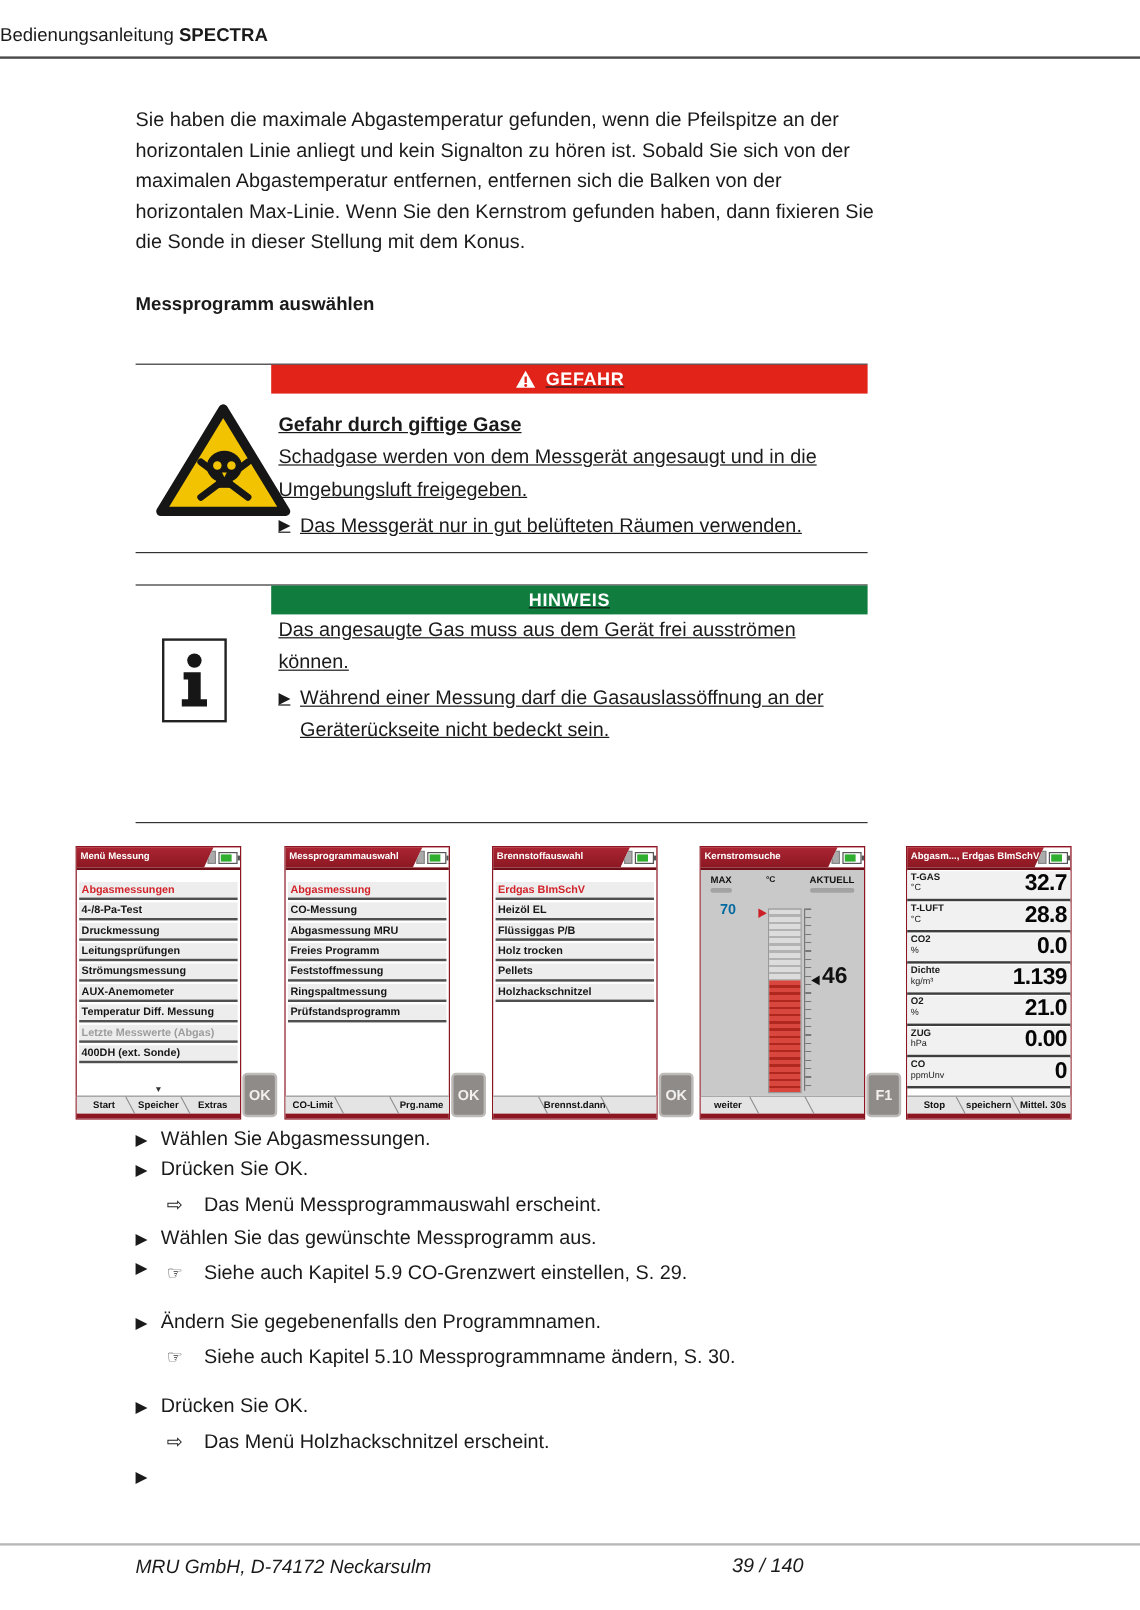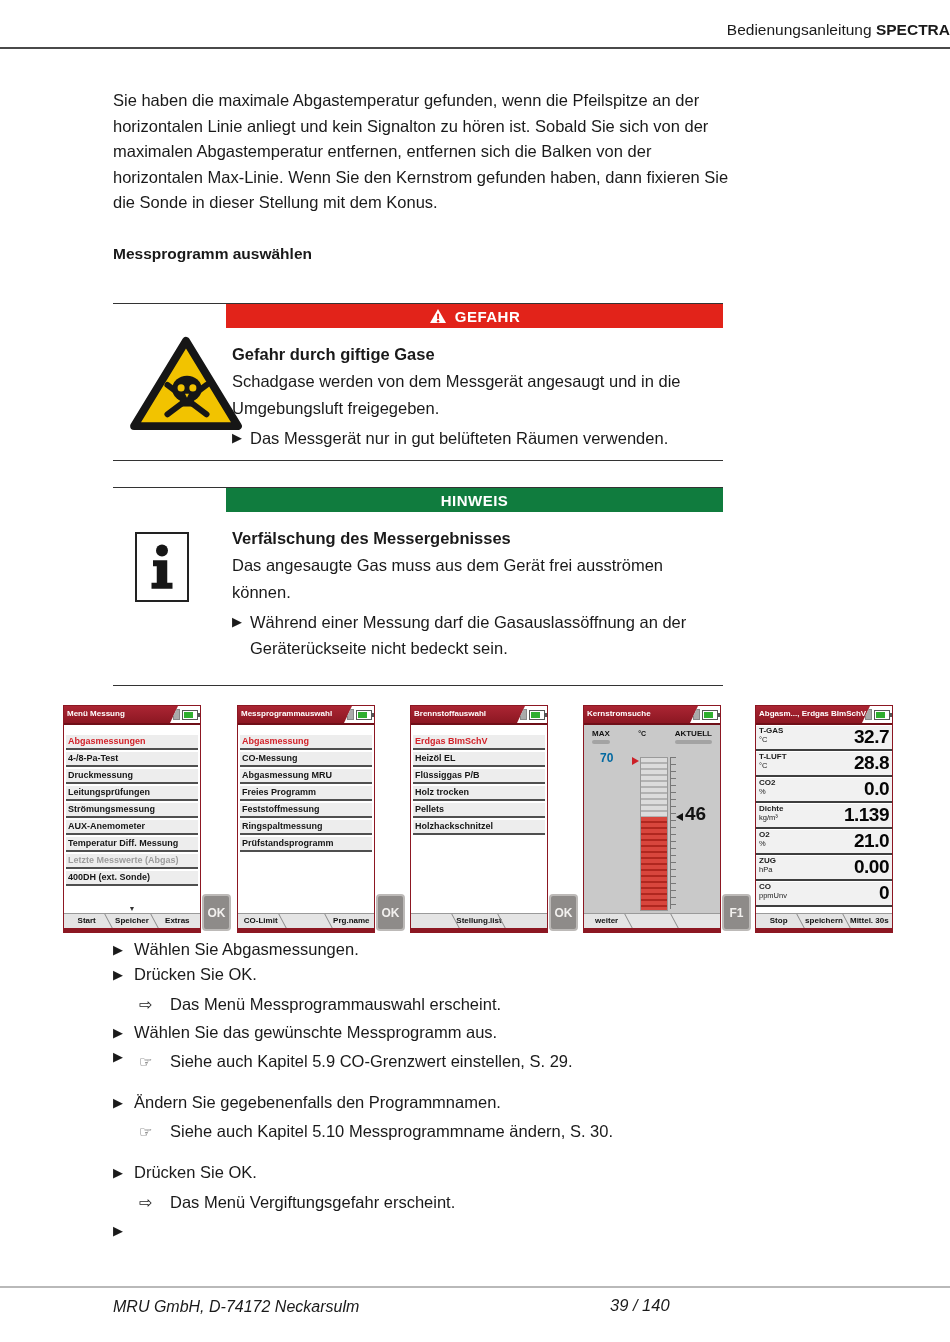--- a/index.html
+++ b/index.html
@@ -1,33 +1,33 @@
 <!DOCTYPE html>
 <html><head>
 <meta charset="utf-8">
 <style>
   html,body{margin:0;padding:0;background:#fff;}
   .page{position:relative;width:950px;height:1342px;background:#fff;overflow:hidden;
         font-family:"Liberation Sans",sans-serif;color:#1a1a1a;}
 
   
   .header{position:absolute;top:0;left:0;right:0;height:47px;border-bottom:2px solid #4a4a4a;
-          text-align:right;font-size:15.5px;line-height:60px;}
+          text-align:left;font-size:15.5px;line-height:60px;}
   .header b{font-weight:bold;}
   .footer-line{position:absolute;top:1286px;left:0;right:0;height:2px;background:#b9b9b9;}
   .footer-company{position:absolute;top:1298px;left:113px;font-style:italic;font-size:16px;}
   .footer-page{position:absolute;top:1296px;left:610px;font-style:italic;font-size:16.5px;}
 
   
   .intro{position:absolute;top:88px;left:113px;width:622px;font-size:16.5px;line-height:25.5px;}
   .section-heading{position:absolute;top:245px;left:113px;font-size:15.5px;font-weight:bold;}
 
   
   .admonition{position:absolute;left:113px;width:610px;border-top:1.5px solid #333;
-              border-bottom:1.5px solid #333;box-sizing:border-box;padding-left:113px;}
+              border-bottom:1.5px solid #333;box-sizing:border-box;padding-left:113px;text-decoration:underline;}
   .admonition.danger{top:303px;height:158px;}
   .admonition.notice{top:487px;height:199px;}
   .banner{height:24px;display:flex;align-items:center;justify-content:center;gap:8px;
           color:#fff;font-weight:bold;font-size:15px;letter-spacing:.5px;}
   .banner.red{background:#e2231a;}
   .banner.green{background:#107c3e;}
   .adm-title{font-size:16.5px;font-weight:bold;margin:17px 0 4px 6px;}
   .adm-line{font-size:16.5px;line-height:26.5px;margin-left:6px;width:492px;}
   .adm-action{display:flex;gap:8px;font-size:16.5px;line-height:26px;margin:4px 0 0 6px;width:492px;}
   .adm-action .tri{font-size:13px;line-height:26px;flex:0 0 auto;}
@@ -159,21 +159,20 @@
   <div class="admonition notice">
     <div class="banner green">
       <span>HINWEIS</span>
     </div>
     <div class="info-box">
       <svg width="30" height="48" viewBox="0 0 40 62" fill="#161616">
         <circle cx="20" cy="9" r="8"></circle>
         <path d="M8 22 H27 V52 H34 V60 H6 V52 H13 V30 H8 Z"></path>
       </svg>
     </div>
-    <div class="adm-title">Verfälschung des Messergebnisses</div>
     <div class="adm-line">Das angesaugte Gas muss aus dem Gerät frei ausströmen können.</div>
     <div class="adm-action">
       <span class="tri">▶</span>
       <span>Während einer Messung darf die Gasauslassöffnung an der Geräterückseite nicht bedeckt sein.</span>
     </div>
   </div>
 
   <div class="screens-row">
 
     <div class="screen" style="left:63px">
@@ -248,21 +247,21 @@
       <div class="menu-list">
           <div class="menu-item selected">Erdgas BImSchV</div>
           <div class="menu-item">Heizöl EL</div>
           <div class="menu-item">Flüssiggas P/B</div>
           <div class="menu-item">Holz trocken</div>
           <div class="menu-item">Pellets</div>
           <div class="menu-item">Holzhackschnitzel</div>
         </div>
       <div class="softkeys">
           <div class="softkey"></div>
-          <div class="softkey">Stellung.list</div>
+          <div class="softkey">Brennst.dann</div>
           <div class="softkey"></div>
         </div>
       <div class="redstripe"></div>
     </div>
     <div class="panel-btn" style="left:549px">OK</div>
 
     <div class="screen" style="left:583px">
       <div class="titlebar">
         <span class="tb-title">Kernstromsuche</span>
         <div class="tb-icons">
@@ -370,20 +369,20 @@
   <div class="instructions" id="instructions">
       <div class="instr action"><span class="pre">▶</span><span>Wählen Sie Abgasmessungen.</span></div>
       <div class="instr action"><span class="pre">▶</span><span>Drücken Sie OK.</span></div>
       <div class="instr result"><span class="pre">⇨</span><span>Das Menü Messprogrammauswahl erscheint.</span></div>
       <div class="instr action"><span class="pre">▶</span><span>Wählen Sie das gewünschte Messprogramm aus.</span></div>
       <div class="instr action"><span class="pre">▶</span></div>
       <div class="instr see"><span class="pre">☞</span><span>Siehe auch Kapitel 5.9 CO-Grenzwert einstellen, S. 29.</span></div>
       <div class="instr action gap"><span class="pre">▶</span><span>Ändern Sie gegebenenfalls den Programmnamen.</span></div>
       <div class="instr see"><span class="pre">☞</span><span>Siehe auch Kapitel 5.10 Messprogrammname ändern, S. 30.</span></div>
       <div class="instr action gap"><span class="pre">▶</span><span>Drücken Sie OK.</span></div>
-      <div class="instr result"><span class="pre">⇨</span><span>Das Menü Vergiftungsgefahr erscheint.</span></div>
+      <div class="instr result"><span class="pre">⇨</span><span>Das Menü Holzhackschnitzel erscheint.</span></div>
       <div class="instr action"><span class="pre">▶</span></div>
     </div>
 
   <div class="footer-line"></div>
   <div class="footer-company">MRU GmbH, D-74172 Neckarsulm</div>
   <div class="footer-page">39 / 140</div>
 </div>
 
 </body></html>

